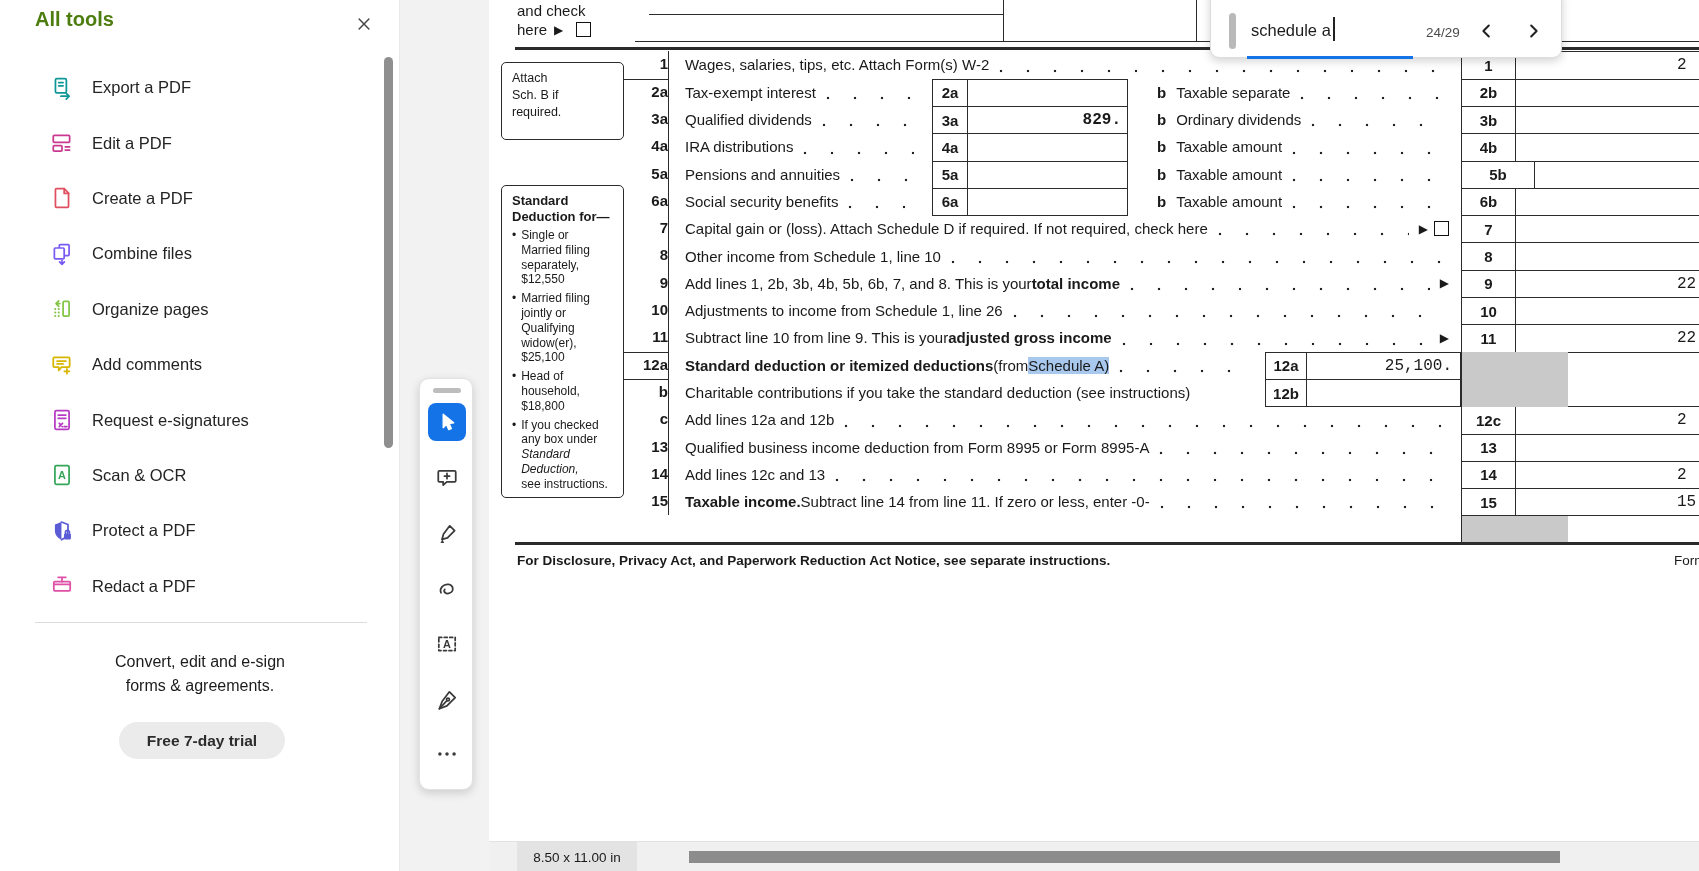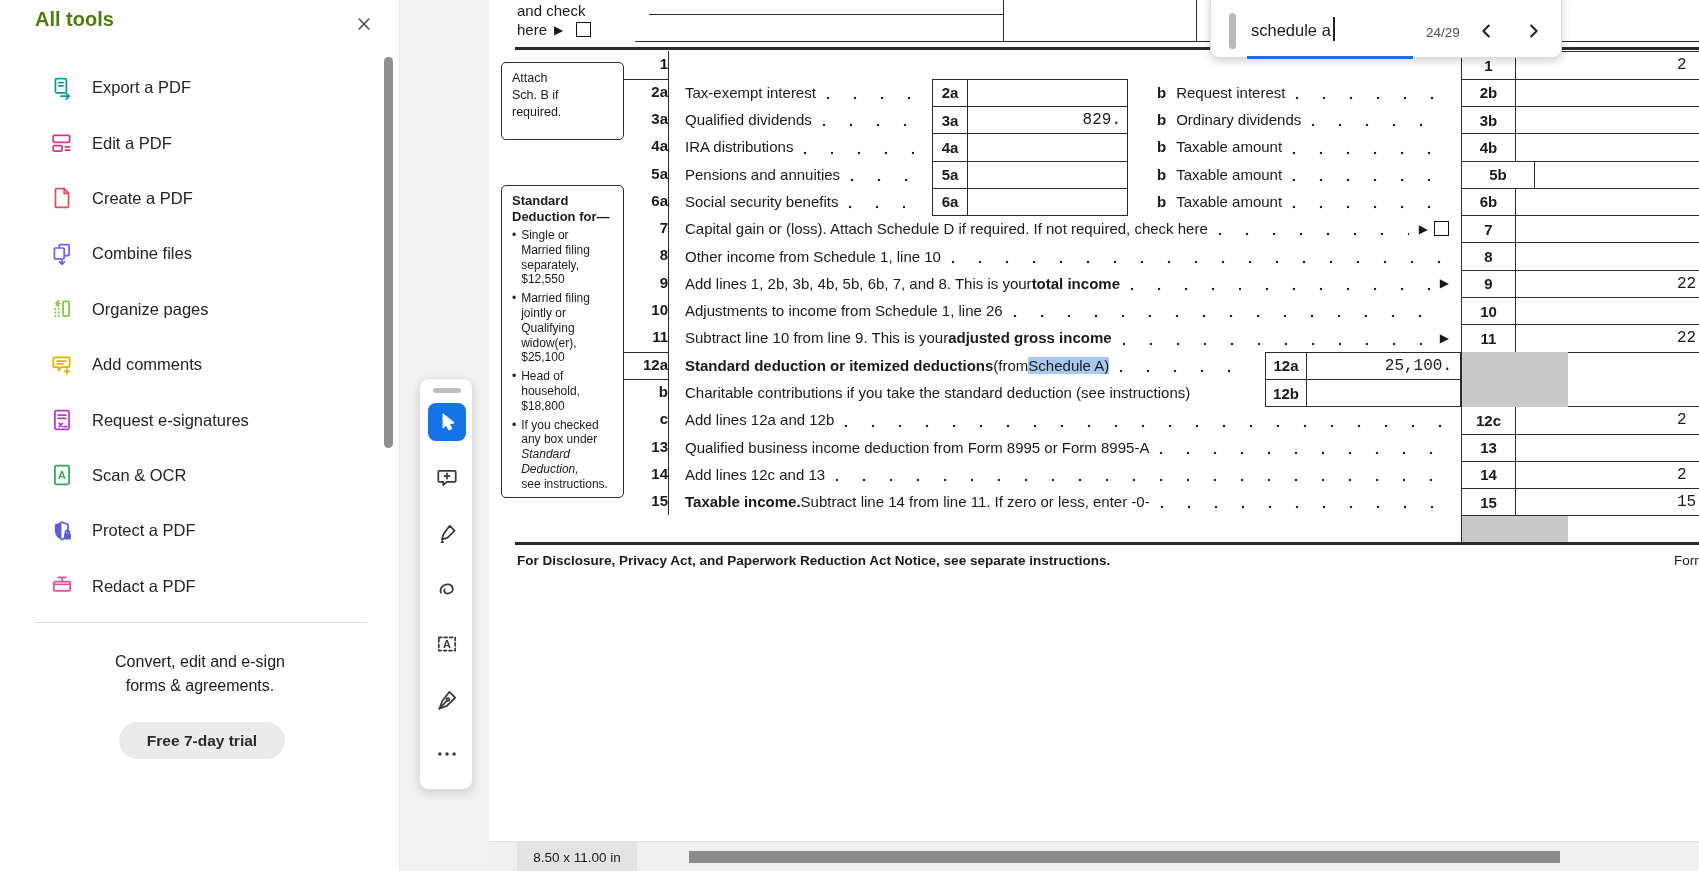--- a/index.html
+++ b/index.html
@@ -227,44 +227,48 @@
     <span class="arr">▶</span>
     <span class="cbx"></span>
   </div>
         </div>
         <div class="ln" style="left:160px;top:14px;width:355px;height:1px"></div>
         <div class="ln" style="left:514px;top:0px;width:1px;height:41px"></div>
         <div class="ln" style="left:146px;top:41px;width:1064px;height:1px"></div>
         <div class="ln" style="left:707px;top:0px;width:1px;height:41px"></div>
         <div class="ln" style="left:26px;top:47px;width:1184px;height:3px"></div>
         <div class="fnum" style="left:129px;top:55.35px">1</div>
+        <div class="rowflex ftext" style="left:196px;top:51.35px;width:770px;height:27.3px">
+          <span class="">Wages, salaries, tips, etc. Attach Form(s) W-2</span>
+          <span class="dots"></span>
+        </div>
         <div class="cell" style="left:972px;top:51.35px;width:55px;height:28.3px">1</div>
         <div class="vcell" style="left:1026px;top:51.35px;width:184px;height:28.3px"></div>
         <div class="pval" style="top:56.35px">2</div>
         <div class="fnum" style="left:129px;top:82.65px">2a</div>
         <div class="rowflex ftext" style="left:196px;top:78.65px;width:239px;height:27.3px">
           <span class="">Tax-exempt interest</span>
           <span class="dots"></span>
         </div>
         <div class="cell" style="left:443px;top:78.65px;width:36px;height:28.3px">2a</div>
         <div class="cell vcellfix" style="left:478px;top:78.65px;width:161px;height:28.3px;font-weight:normal;font-family:'Liberation Mono',monospace;font-size:16px;justify-content:flex-end;padding-right:6px"></div>
         <div class="rowflex ftext" style="left:668px;top:78.65px;width:298px;height:27.3px">
           <span class="b" style="margin-right:10px">b</span>
-          <span>Request interest</span>
+          <span>Taxable separate</span>
           <span class="dots"></span>
         </div>
         <div class="cell" style="left:972px;top:78.65px;width:55px;height:28.3px">2b</div>
         <div class="vcell" style="left:1026px;top:78.65px;width:184px;height:28.3px"></div>
         <div class="fnum" style="left:129px;top:109.95px">3a</div>
         <div class="rowflex ftext" style="left:196px;top:105.95px;width:239px;height:27.3px">
           <span class="">Qualified dividends</span>
           <span class="dots"></span>
         </div>
         <div class="cell" style="left:443px;top:105.95px;width:36px;height:28.3px">3a</div>
-        <div class="cell vcellfix" style="left:478px;top:105.95px;width:161px;height:28.3px;font-weight:normal;font-family:'Liberation Mono',monospace;font-size:16px;justify-content:flex-end;padding-right:6px">829.</div>
+        <div class="cell vcellfix" style="left:478px;top:105.95px;width:161px;height:28.3px;font-weight:bold;font-family:'Liberation Mono',monospace;font-size:16px;justify-content:flex-end;padding-right:6px">829.</div>
         <div class="rowflex ftext" style="left:668px;top:105.95px;width:298px;height:27.3px">
           <span class="b" style="margin-right:10px">b</span>
           <span>Ordinary dividends</span>
           <span class="dots"></span>
         </div>
         <div class="cell" style="left:972px;top:105.95px;width:55px;height:28.3px">3b</div>
         <div class="vcell" style="left:1026px;top:105.95px;width:184px;height:28.3px"></div>
         <div class="fnum" style="left:129px;top:137.25px">4a</div>
         <div class="rowflex ftext" style="left:196px;top:133.25px;width:239px;height:27.3px">
           <span class="">IRA distributions</span>

